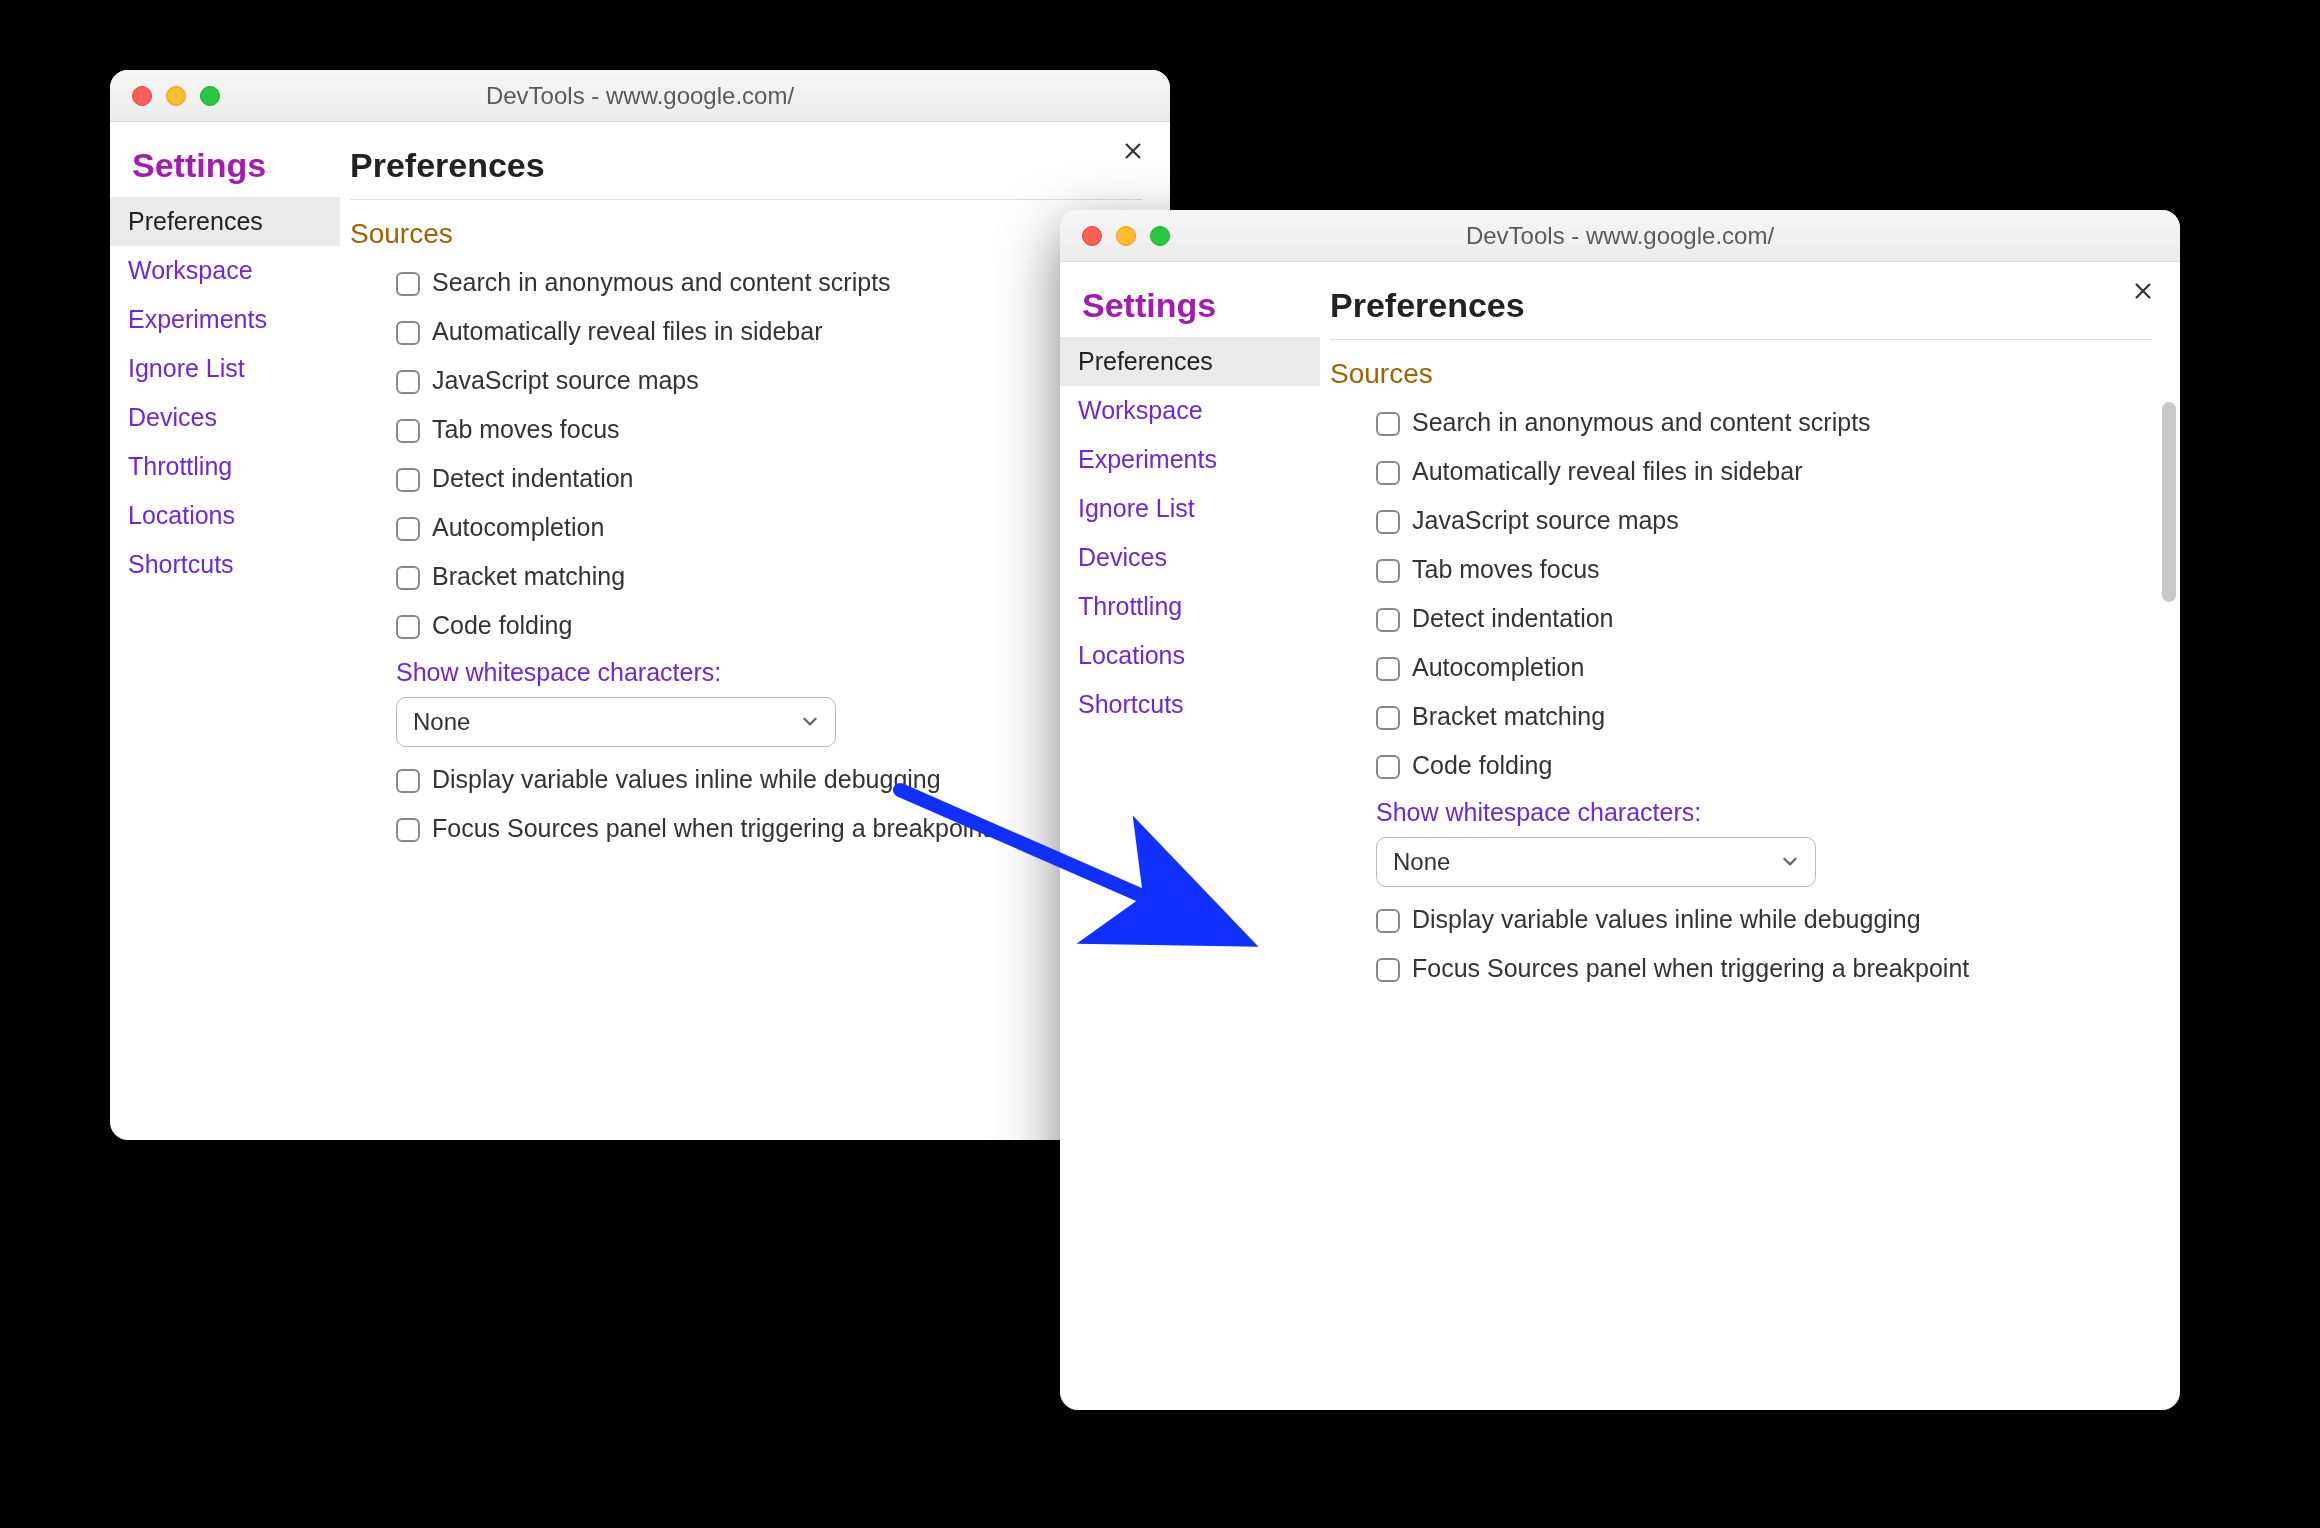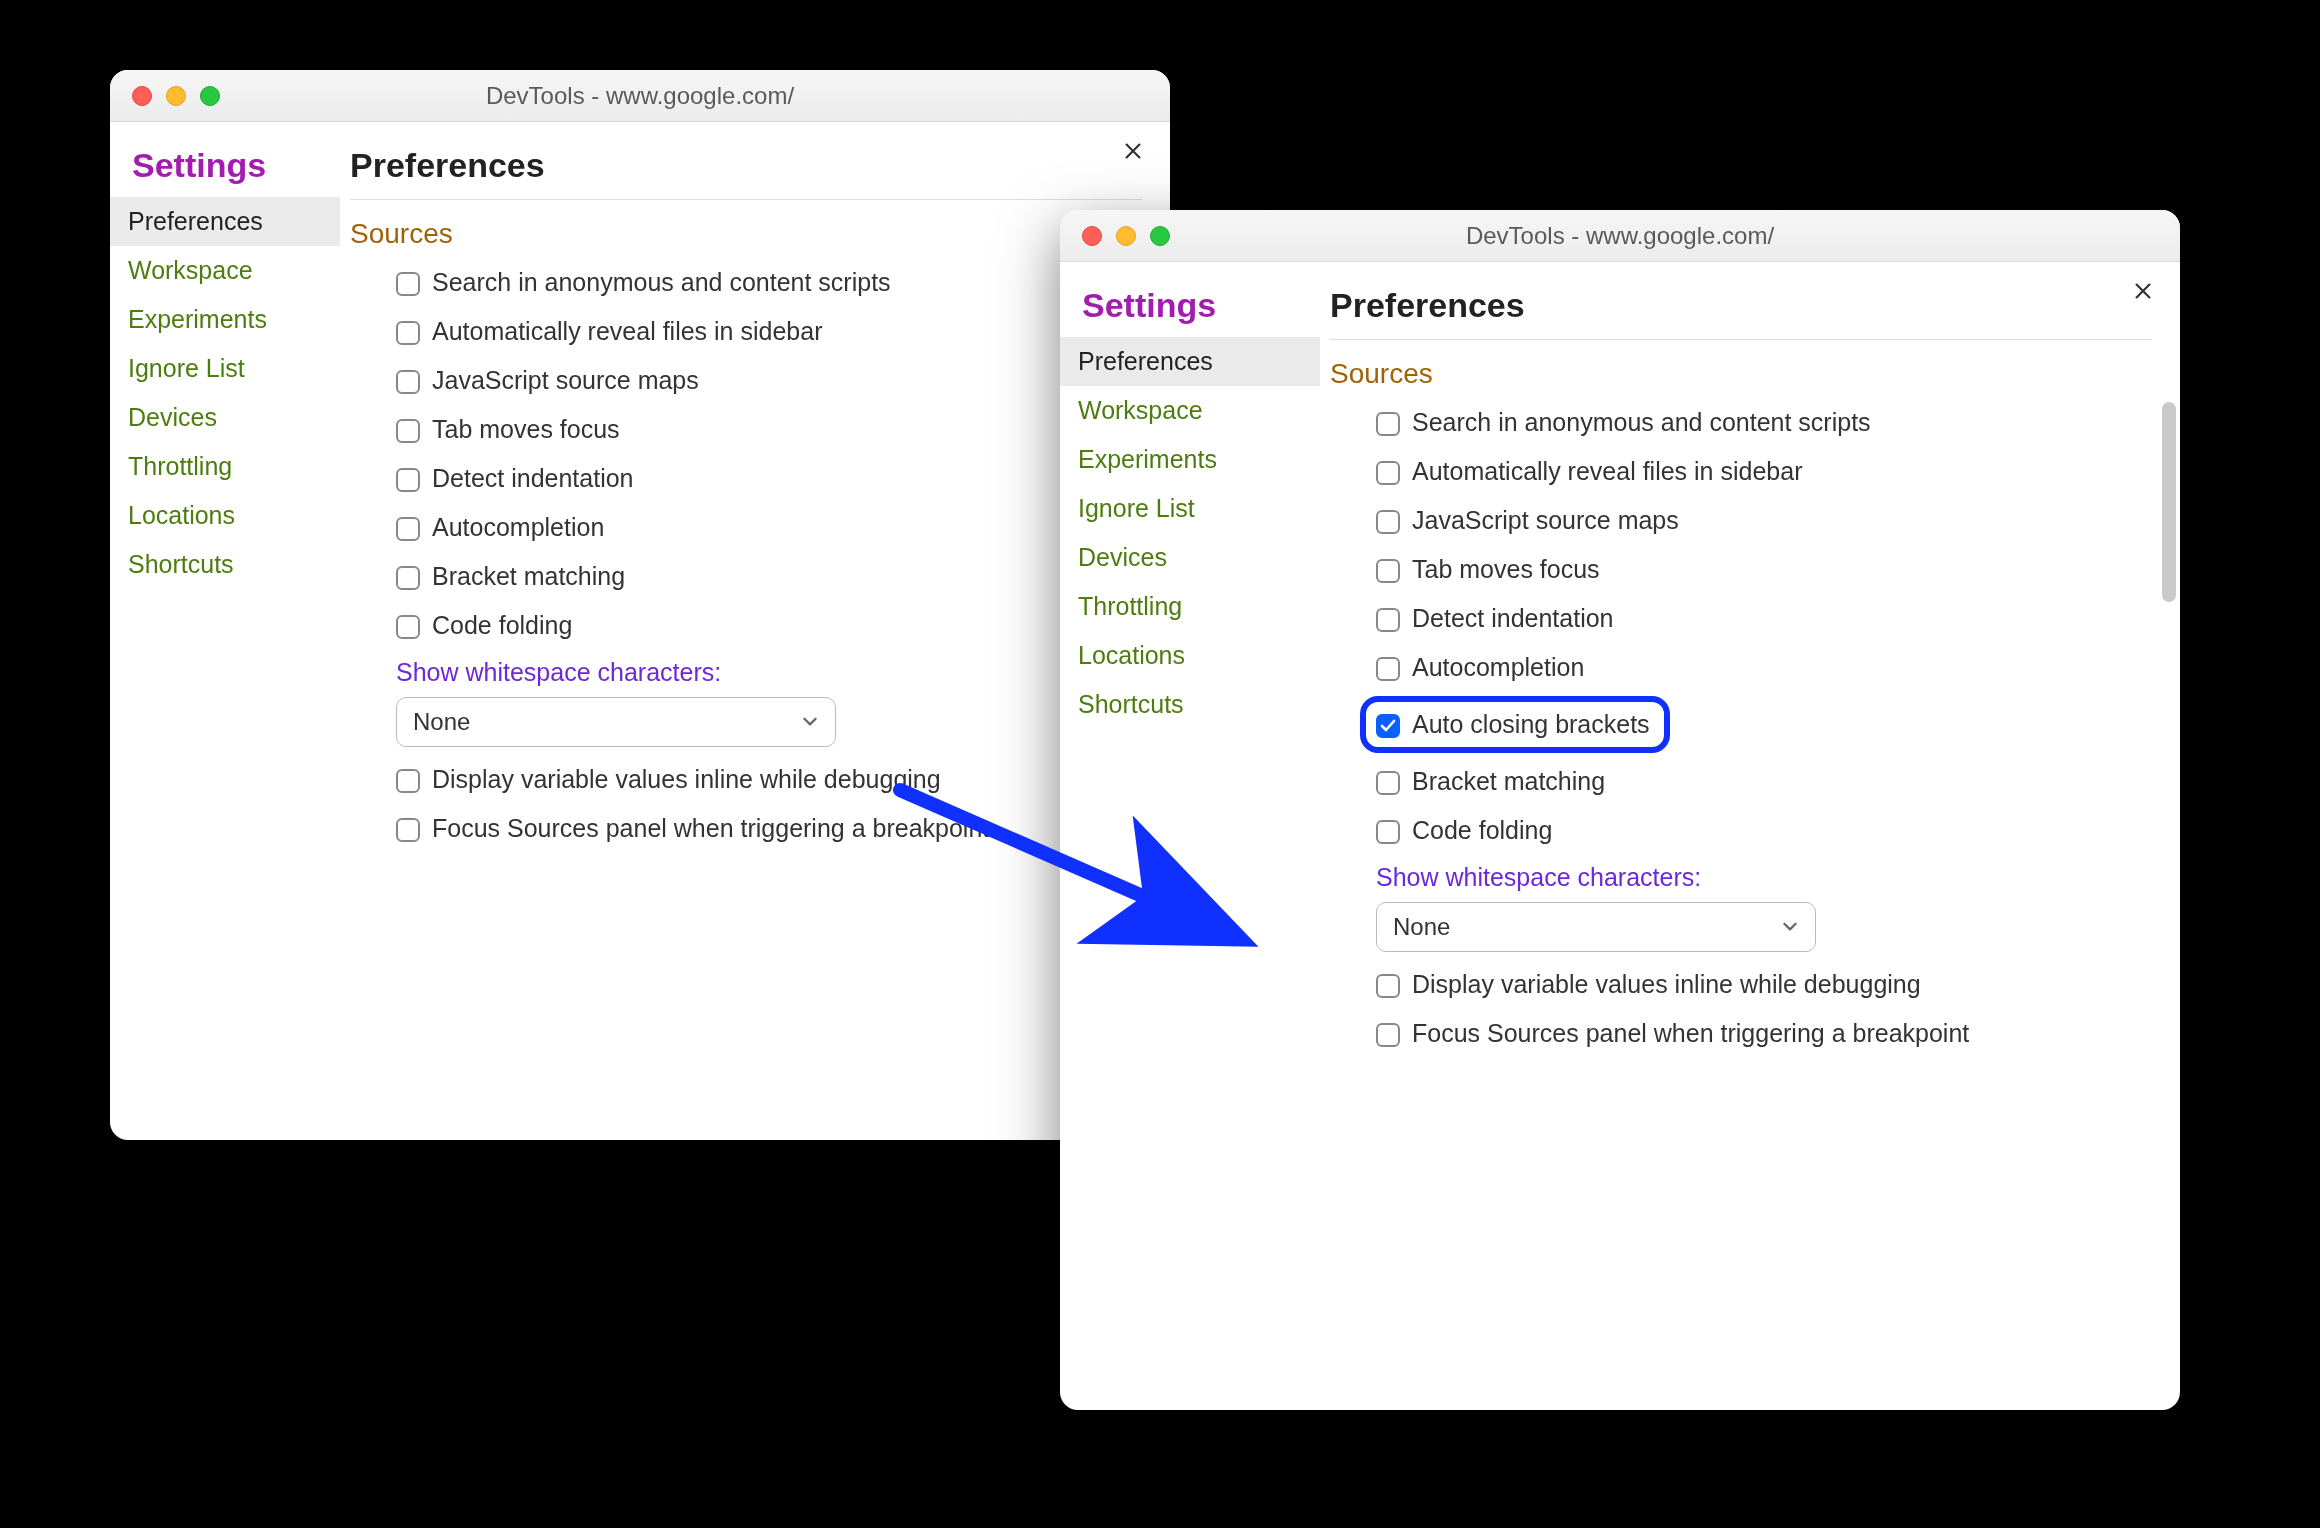--- a/index.html
+++ b/index.html
@@ -58,21 +58,21 @@
   .cols {
     display: flex; flex: 1; min-height: 0;
   }
   .sidebar {
     width: 230px; padding: 14px 0 0 0;
   }
   .sidetitle {
     font-size: 34px; font-weight: 600; color: #a21caf; padding: 10px 18px 12px 22px;
   }
   .sideitem {
-    font-size: 25px; color: #4d7c0f; padding: 10px 18px 10px 18px; cursor: pointer;
+    font-size: 25px; color: #6d28d9; padding: 10px 18px 10px 18px; cursor: pointer;
   }
   .sideitem.active {
     background: #eaeaea; color: #222; border-radius: 0;
   }
   .main {
     flex: 1; padding: 16px 8px 0 10px; position: relative; min-width: 0;
   }
   .maintitle {
     font-size: 34px; font-weight: 600; color: #222; padding: 8px 0 14px 0;
     border-bottom: 1px solid #ddd; margin-bottom: 12px; margin-right: 20px;
@@ -263,30 +263,20 @@
               <div style="max-width: 560px;">Tab moves focus</div>
             </div>
             <div class="optrow">
               <div class="cb"></div>
               <div style="max-width: 560px;">Detect indentation</div>
             </div>
             <div class="optrow">
               <div class="cb"></div>
               <div style="max-width: 560px;">Autocompletion</div>
             </div>
-            <div class="optrow" style="padding: 4px 0px;">
-              <div class="highlight">
-                <div class="cb checked">
-                  <svg viewBox="0 0 16 16">
-                    <path d="M2 8 L6 12 L14 3" stroke="#fff" stroke-width="2.6" fill="none" stroke-linecap="round" stroke-linejoin="round"></path>
-                  </svg>
-                </div>
-                <div style="max-width: 560px;">Auto closing brackets</div>
-              </div>
-            </div>
             <div class="optrow">
               <div class="cb"></div>
               <div style="max-width: 560px;">Bracket matching</div>
             </div>
             <div class="optrow">
               <div class="cb"></div>
               <div style="max-width: 560px;">Code folding</div>
             </div>
             <div class="selrow"><div class="sellabel">Show whitespace characters:</div><div class="selwrap">
                 <span>None</span>

